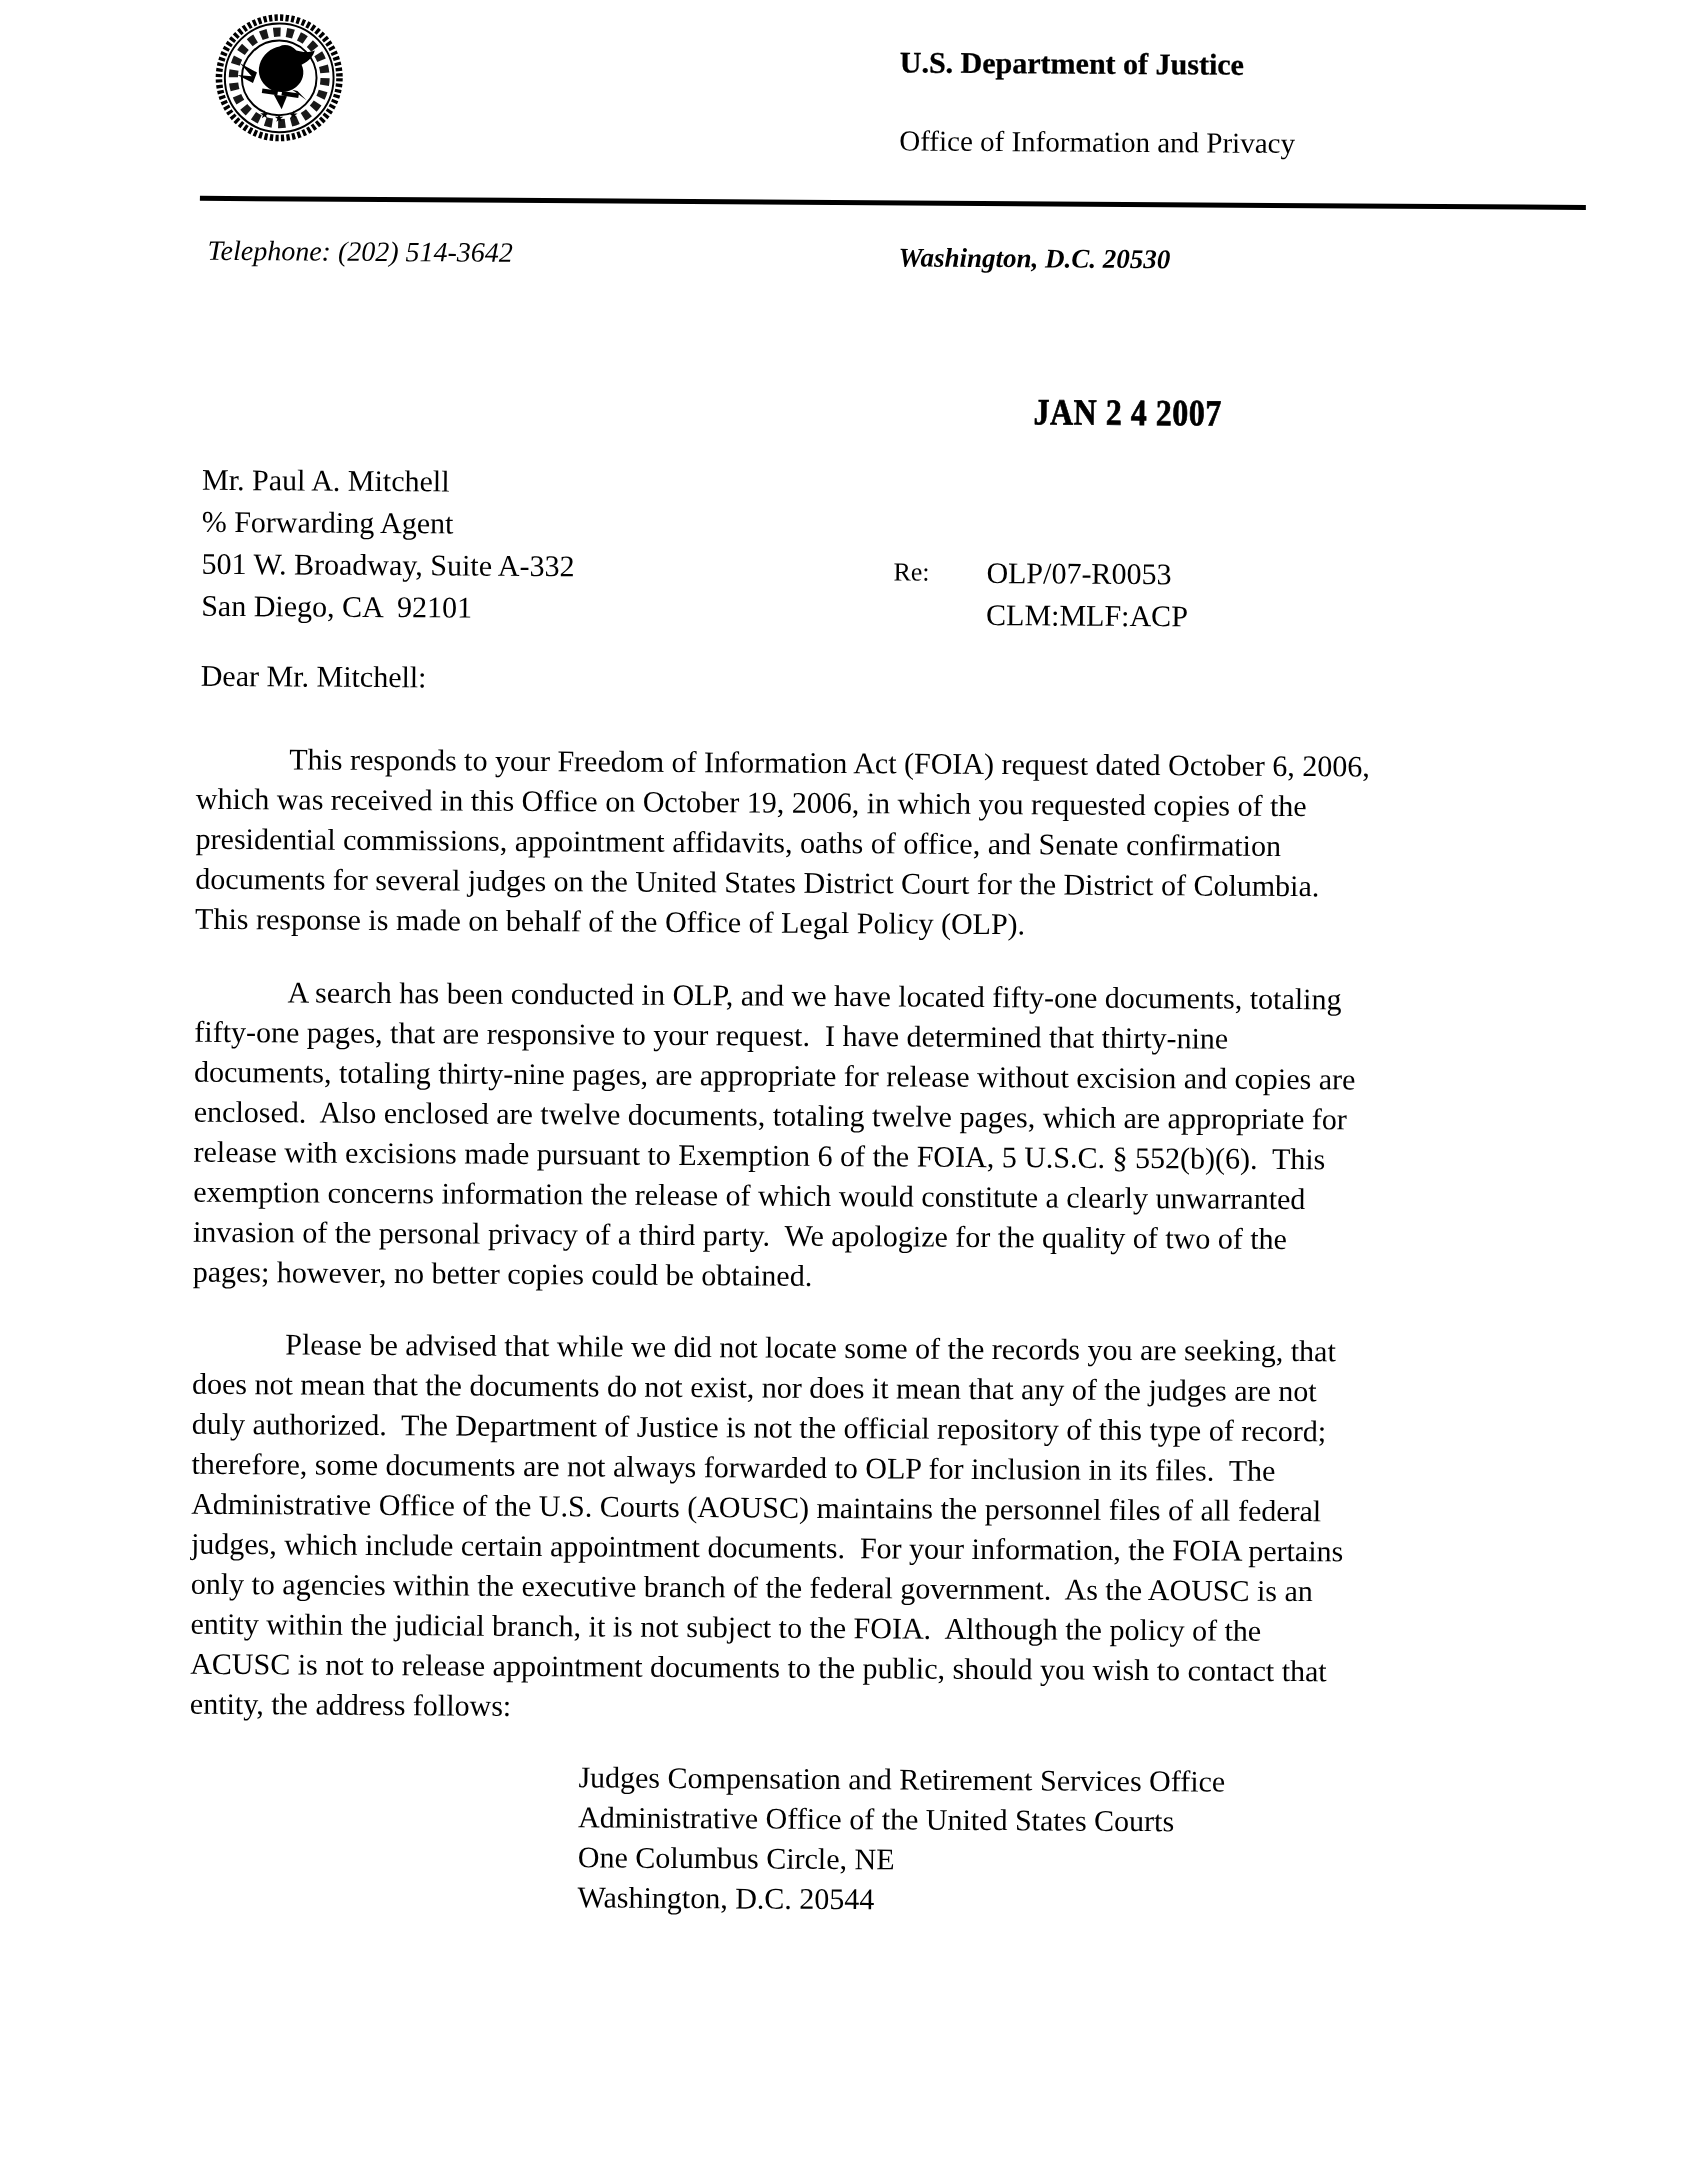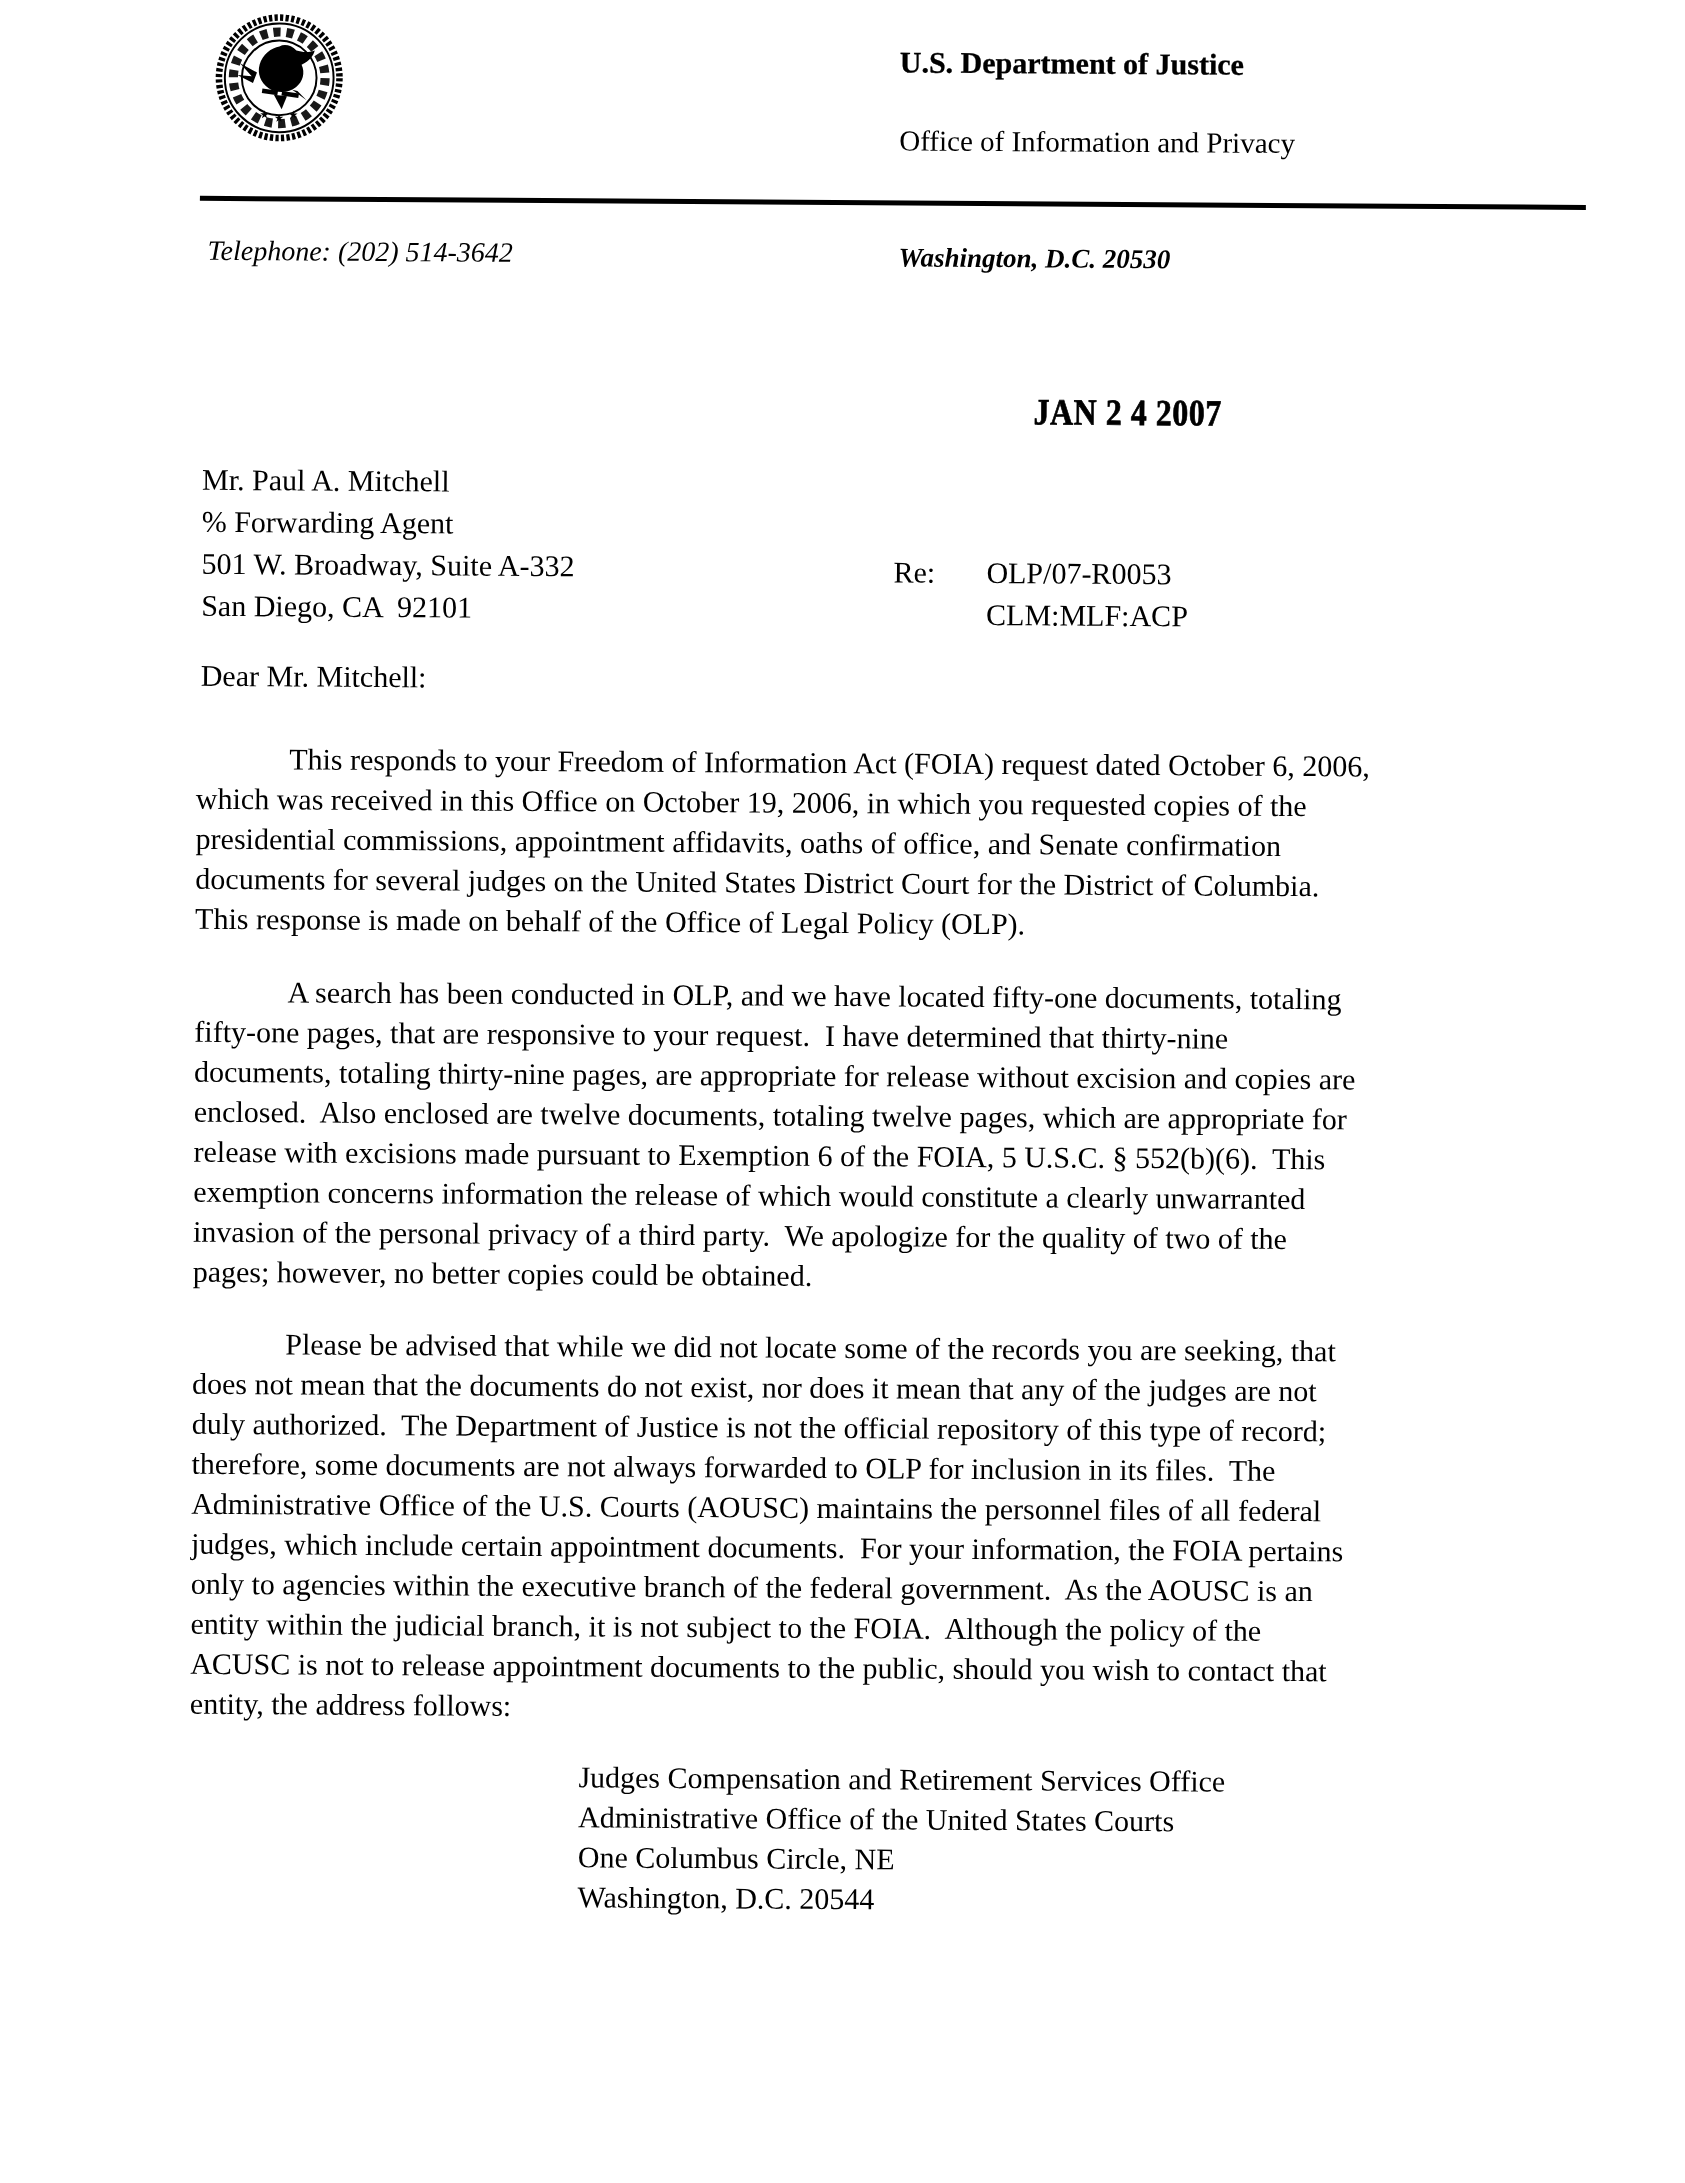--- a/index.html
+++ b/index.html
@@ -88,21 +88,21 @@
     position: absolute;
     left: 204px;
     top: 459px;
     font-size: 30px;
     line-height: 42px;
   }
   .re-label {
     position: absolute;
     left: 896px;
     top: 547px;
-    font-size: 30px;
+    font-size: 26px;
     line-height: 42px;
     white-space: pre;
   }
   .re-values {
     position: absolute;
     left: 989px;
     top: 547px;
     font-size: 30px;
     line-height: 42px;
   }

